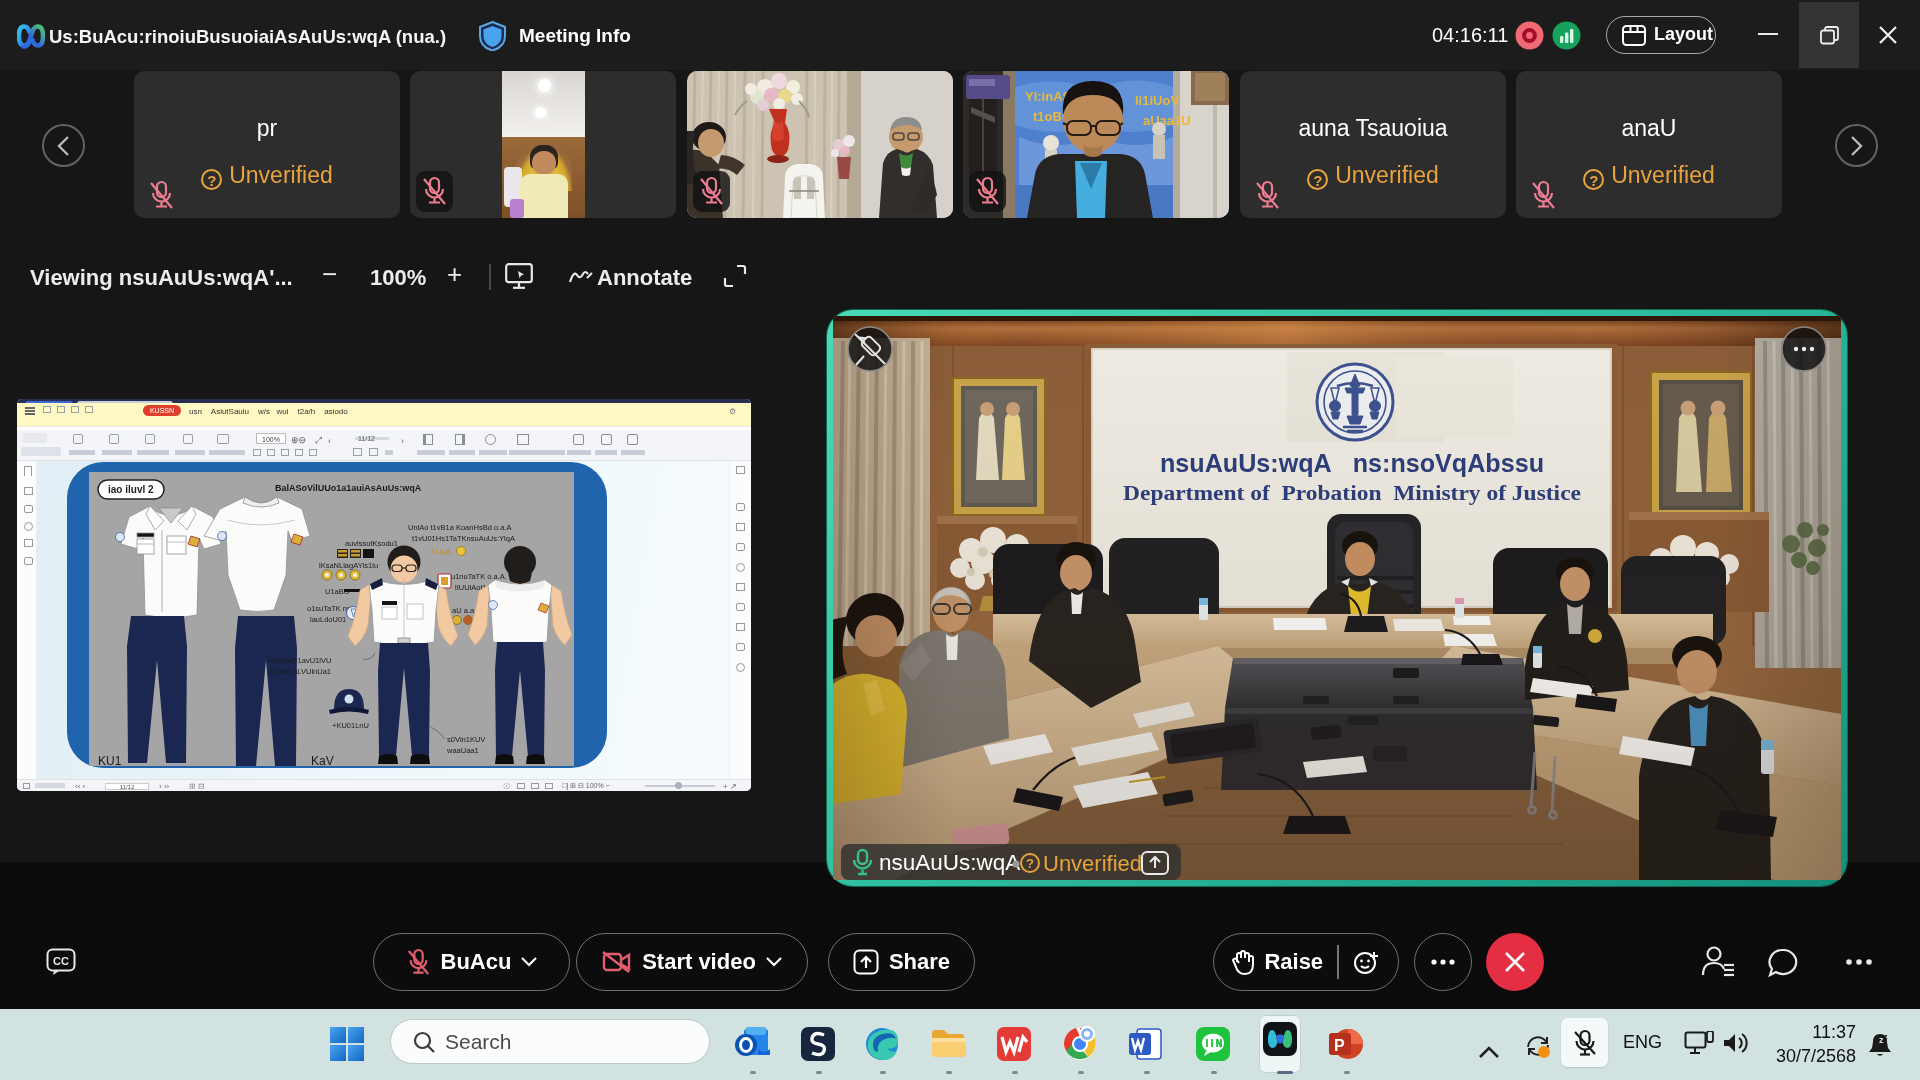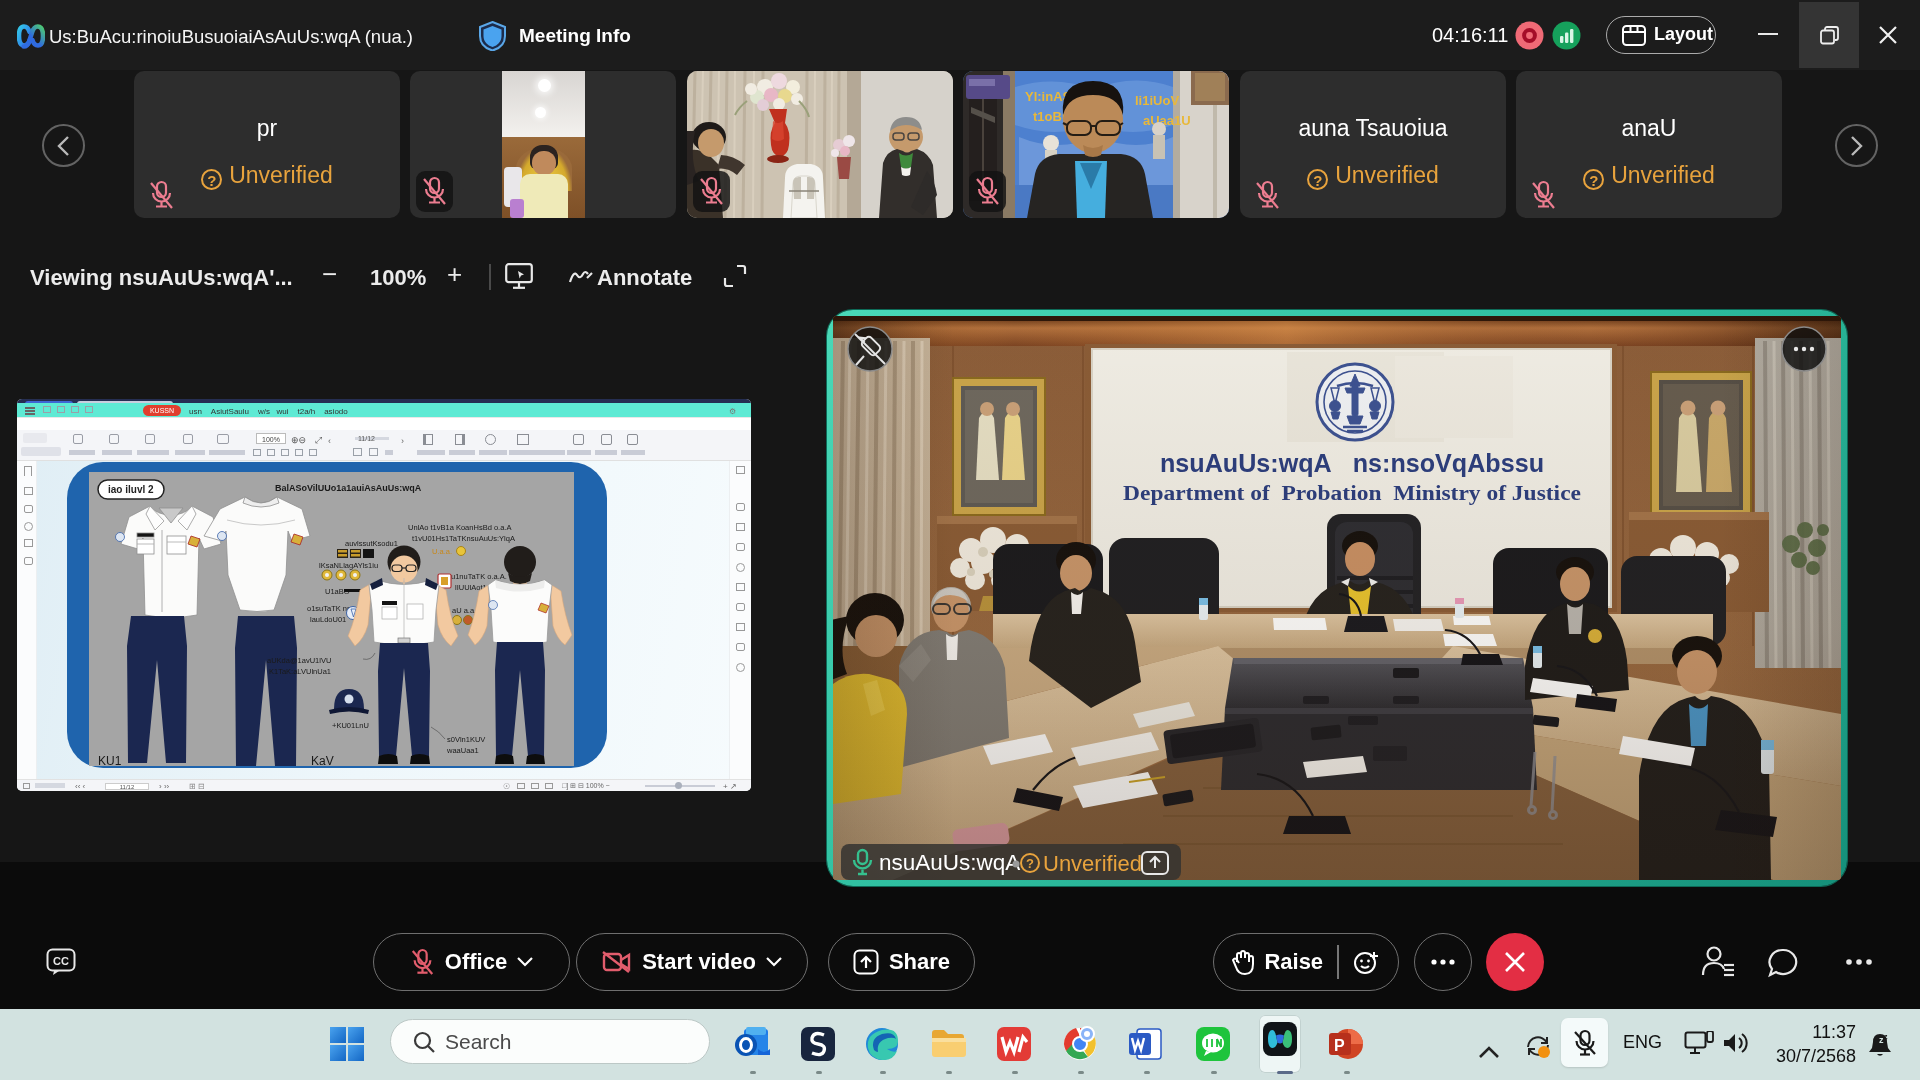--- a/index.html
+++ b/index.html
@@ -1,21 +1,21 @@
 <!DOCTYPE html>
 <html><head>
 <meta charset="utf-8">
 <style>
   * { margin:0; padding:0; box-sizing:border-box; }
   html,body { width:1920px; height:1080px; background:#141414; overflow:hidden;
     font-family:"Liberation Sans", sans-serif; }
   .abs { position:absolute; }
   #stage { position:relative; width:1920px; height:1080px; background:#161616; }
   #topbar { left:0; top:0; width:1920px; height:70px; background:#1c1c1c; }
-  .ttl { color:#f5f5f5; font-size:19px; font-weight:normal; }
+  .ttl { color:#f5f5f5; font-size:19px; font-weight:bold; }
   .tile { top:71px; height:147px; width:266px; background:#2d2d2d; border-radius:10px; overflow:hidden; }
   .tname { position:absolute; width:100%; text-align:center; color:#fff; font-size:23px; }
   .unv { position:absolute; width:100%; text-align:center; color:#e8a33d; font-size:23px;margin-top:8px; }
   .unvq { display:inline-block; width:21px; height:21px; border:2px solid #e8a33d; border-radius:50%;
      font-size:15px; line-height:20px; text-align:center; vertical-align:-3px; margin-right:7px; font-weight:bold;}
   .micpink { position:absolute; }
   .micbg { position:absolute; left:6px; bottom:6px; width:37px; height:41px; background:rgba(18,18,18,.82); border-radius:9px; }
   .navarr { top:124px; width:43px; height:43px; border:2px solid #636363; border-radius:50%; }
   .vbt { position:absolute; color:#ececec; font-size:22px; font-weight:bold; top:265px; }
   .pill { top:933px; height:58px; border:1.5px solid #6f6f6f; border-radius:29px; background:#0c0c0c;
@@ -324,21 +324,21 @@
         <div class="abs" style="left:3px;top:3px;width:8px;height:8px;background:#e33;border-radius:2px"></div>
         <div class="abs" style="left:14px;top:5px;width:60px;height:4px;background:#5a5f72;border-radius:2px"></div>
         <div class="abs" style="left:84px;top:3px;color:#555;font-size:9px;line-height:8px">×</div>
       </div>
       <div class="abs" style="left:176px;top:4px;color:#aeb6cc;font-size:12px;line-height:9px">+</div>
       <div class="abs" style="left:688px;top:4px;width:11px;height:8px;border:1px solid #aeb6cc;border-radius:1px"></div>
       <div class="abs" style="left:706px;top:7px;width:8px;height:1.5px;background:#aeb6cc"></div>
       <div class="abs" style="left:718px;top:3px;color:#aeb6cc;font-size:10px;line-height:10px">×</div>
     </div>
 
-    <div class="abs" style="left:0;top:4px;width:734px;height:15px;background:#5eead4;border-bottom:1px solid #e8e8e8">
+    <div class="abs" style="left:0;top:4px;width:734px;height:24px;background:#fef9c3;border-bottom:1px solid #e8e8e8">
       <div class="abs" style="left:8px;top:4px;width:10px;height:1.6px;background:#666;box-shadow:0 3px #666,0 6px #666"></div>
       <div class="abs" style="left:26px;top:3px;width:8px;height:7px;border:1px solid #9aa0a8"></div>
       <div class="abs" style="left:40px;top:3px;width:8px;height:7px;border:1px solid #9aa0a8"></div>
       <div class="abs" style="left:54px;top:3px;width:8px;height:7px;border:1px solid #9aa0a8"></div>
       <div class="abs" style="left:68px;top:3px;width:8px;height:7px;border:1px solid #9aa0a8"></div>
       <div class="abs" style="left:126px;top:2px;width:38px;height:11px;background:#e03e2d;border-radius:6px;color:#fff;font-size:7px;text-align:center;line-height:11px">KUSSN</div>
       <div class="abs" style="left:172px;top:4px;color:#333;font-size:8px">usn&nbsp;&nbsp;&nbsp;&nbsp;AsiutSaulu&nbsp;&nbsp;&nbsp;&nbsp;w/s&nbsp;&nbsp;&nbsp;wui&nbsp;&nbsp;&nbsp;&nbsp;t2a/h&nbsp;&nbsp;&nbsp;&nbsp;asiodo</div>
       <div class="abs" style="left:712px;top:4px;color:#777;font-size:8px">⚙</div>
     </div>
 
@@ -918,21 +918,21 @@
   <div class="abs pill" style="left:373px;width:197px">
     <svg width="25" height="29" viewBox="0 0 27 31">
       <g stroke="#e25d6d" stroke-width="2.4" fill="none">
         <rect x="9" y="2" width="9" height="15" rx="4.5"></rect>
         <path d="M5 13 a8.5 8.5 0 0 0 17 0"></path>
         <line x1="13.5" y1="22" x2="13.5" y2="26"></line>
         <line x1="8" y1="26.5" x2="19" y2="26.5"></line>
         <line x1="3" y1="3" x2="24" y2="28"></line>
       </g>
     </svg>
-    <span>Office</span>
+    <span>BuAcu</span>
     <svg width="16" height="10" viewBox="0 0 16 10">
         <path d="M1 1 l7 7 l7 -7" fill="none" stroke="#fff" stroke-width="2.2"></path>
       </svg>
   </div>
   <div class="abs pill" style="left:576px;width:232px">
     <svg width="30" height="24" viewBox="0 0 30 24">
       <g stroke="#e25d6d" stroke-width="2.4" fill="none">
         <rect x="2" y="4" width="17" height="16" rx="3"></rect>
         <path d="M19 10 l8 -5 v14 l-8 -5"></path>
         <line x1="1" y1="2" x2="27" y2="22"></line>

